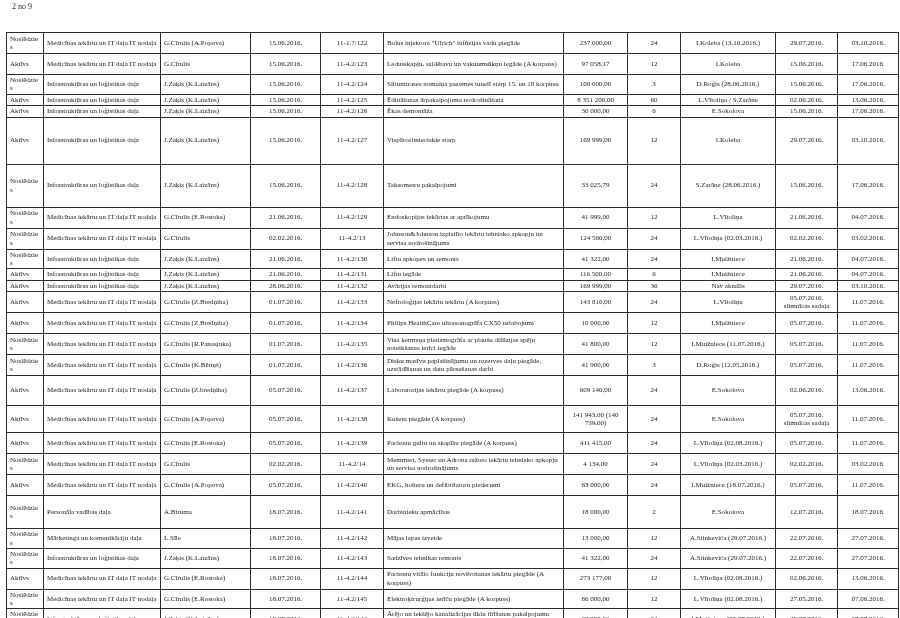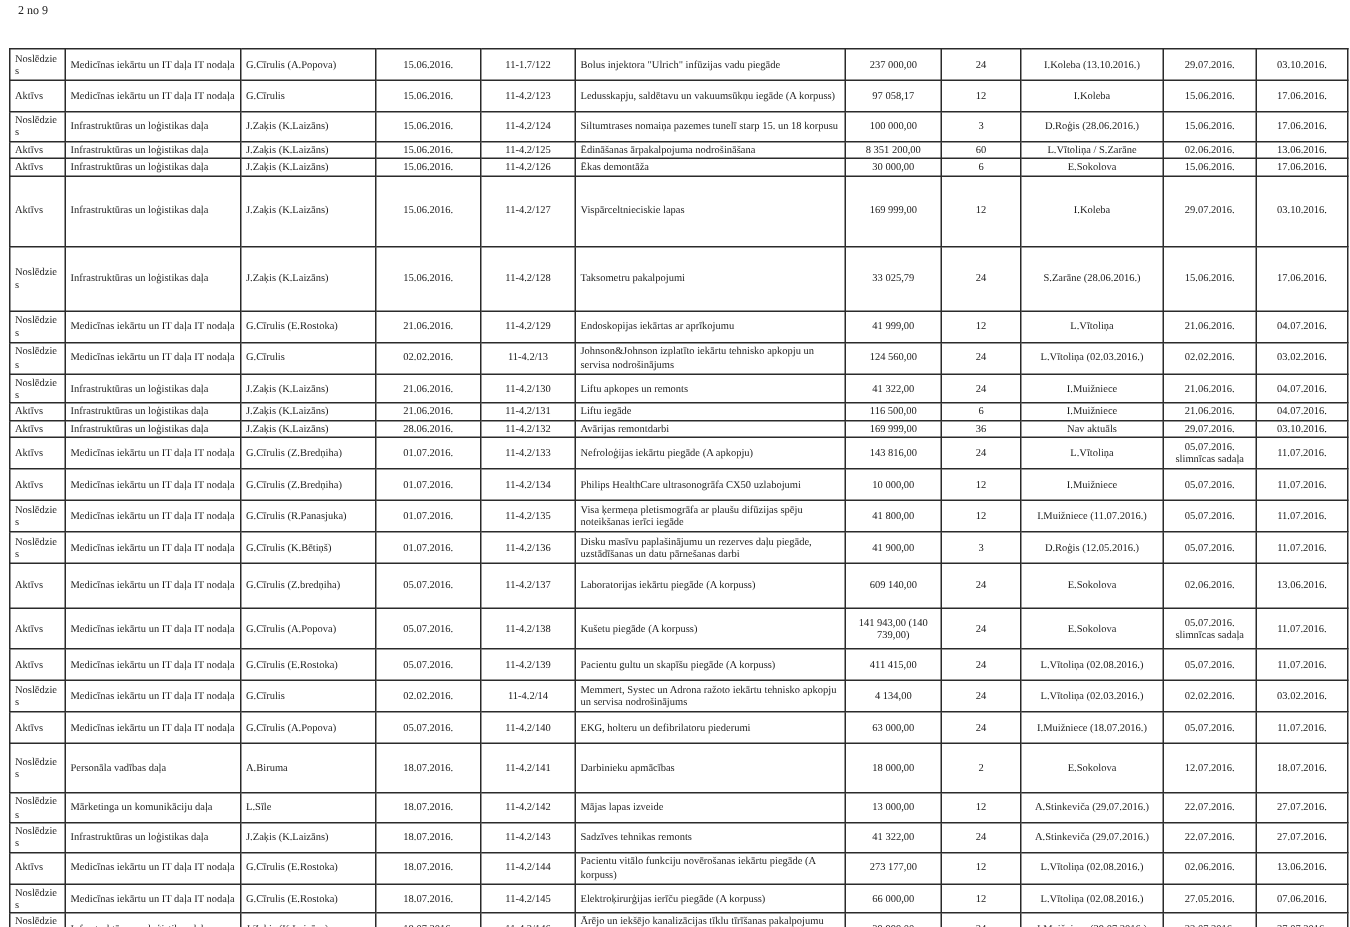--- a/index.html
+++ b/index.html
@@ -137,21 +137,21 @@
         <td class="col-second_person">E.Sokolova</td>
         <td class="col-date_a">15.06.2016.</td>
         <td class="col-date_b">17.06.2016.</td>
       </tr>
       <tr>
         <td class="col-status">Aktīvs</td>
         <td class="col-department">Infrastruktūras un loģistikas daļa</td>
         <td class="col-responsible_person">J.Zaķis (K.Laizāns)</td>
         <td class="col-date_signed">15.06.2016.</td>
         <td class="col-contract_no">11-4.2/127</td>
-        <td class="col-subject">Vispārceltnieciskie lapas</td>
+        <td class="col-subject">Vispārceltnieciskie starp</td>
         <td class="col-amount">169 999,00</td>
         <td class="col-term_months">12</td>
         <td class="col-second_person">I.Koleba</td>
         <td class="col-date_a">29.07.2016.</td>
         <td class="col-date_b">03.10.2016.</td>
       </tr>
       <tr>
         <td class="col-status">Noslēdzies</td>
         <td class="col-department">Infrastruktūras un loģistikas daļa</td>
         <td class="col-responsible_person">J.Zaķis (K.Laizāns)</td>
@@ -228,21 +228,21 @@
         <td class="col-second_person">Nav aktuāls</td>
         <td class="col-date_a">29.07.2016.</td>
         <td class="col-date_b">03.10.2016.</td>
       </tr>
       <tr>
         <td class="col-status">Aktīvs</td>
         <td class="col-department">Medicīnas iekārtu un IT daļa  IT nodaļa</td>
         <td class="col-responsible_person">G.Cīrulis (Z.Bredņiha)</td>
         <td class="col-date_signed">01.07.2016.</td>
         <td class="col-contract_no">11-4.2/133</td>
-        <td class="col-subject">Nefroloģijas iekārtu piegāde (A apkopju)</td>
+        <td class="col-subject">Nefroloģijas iekārtu iekārtu (A korpuss)</td>
         <td class="col-amount">143 816,00</td>
         <td class="col-term_months">24</td>
         <td class="col-second_person">L.Vītoliņa</td>
         <td class="col-date_a">05.07.2016. slimnīcas sadaļa</td>
         <td class="col-date_b">11.07.2016.</td>
       </tr>
       <tr>
         <td class="col-status">Aktīvs</td>
         <td class="col-department">Medicīnas iekārtu un IT daļa  IT nodaļa</td>
         <td class="col-responsible_person">G.Cīrulis (Z.Bredņiha)</td>

